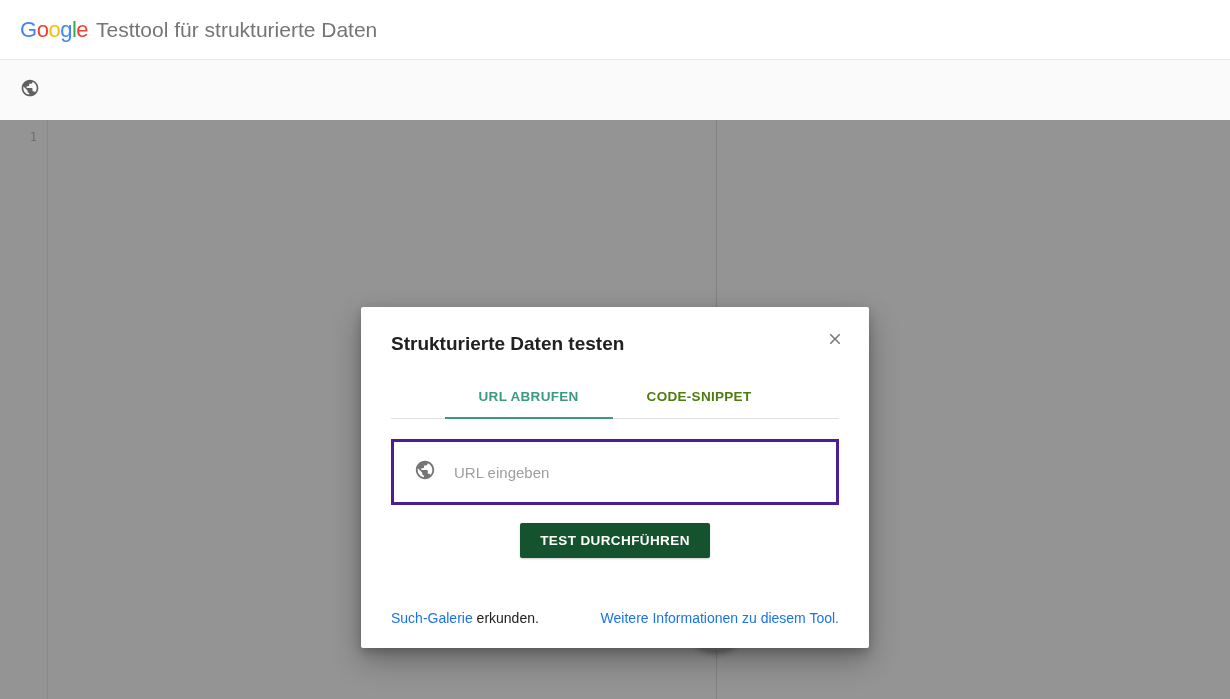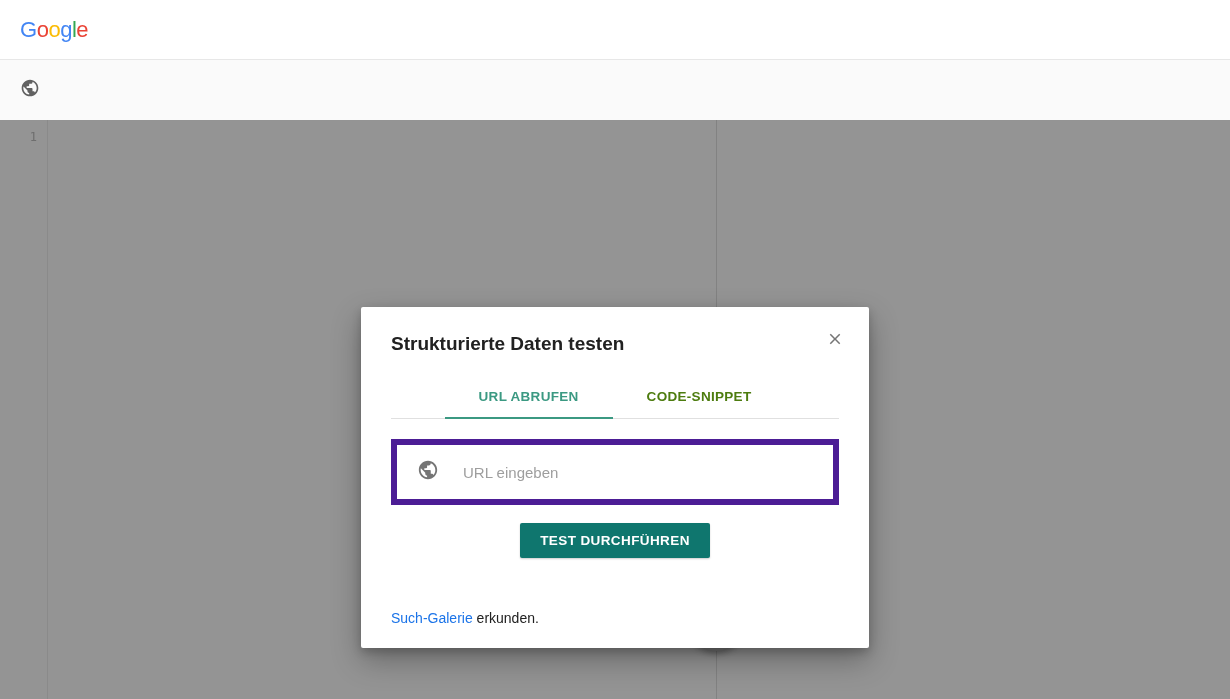--- a/index.html
+++ b/index.html
@@ -105,38 +105,38 @@
   .tab.inactive { color:#4d7c0f; }
   .tab.active::after {
     content:'';
     position:absolute;
     left:-30px; right:-30px; bottom:-1px;
     height:2px;
     background:#3b9982;
   }
   .input-box {
     margin-top: 20px;
-    border: 6px solid #4c1d95;
+    border: 3px solid #4c1d95;
     height: 66px;
     display:flex;
     align-items:center;
     padding: 0 20px;
-    gap: 24px;
+    gap: 18px;
   }
   .input-box input {
     border:none; outline:none;
     font-size:15px;
     flex:1;
     color:#212121;
   }
   .input-box input::placeholder { color:#9e9e9e; }
   .run-btn {
     display:block;
     margin: 18px auto 0 auto;
-    background:#0f766e;
+    background:#14532d;
     color:#fff;
     border:none;
     border-radius:2px;
     font-size:13.5px;
     font-weight:600;
     letter-spacing:0.4px;
     padding: 10px 20px;
     cursor:pointer;
     box-shadow: 0 1px 2px rgba(0,0,0,0.2);
   }
@@ -155,20 +155,21 @@
 
 <div class="header">
   <span class="logo">
     <span class="g1">G</span>
       <span class="o1">o</span>
       <span class="o2">o</span>
       <span class="g2">g</span>
       <span class="l1">l</span>
       <span class="e1">e</span>
   </span>
+  <span class="header-title">Testtool für strukturierte Daten</span>
 </div>
 
 <div class="subheader">
   <span class="globe-icon">
     <svg width="20" height="20" viewBox="0 0 24 24" fill="currentColor">
         <path d="M12 2C6.48 2 2 6.48 2 12s4.48 10 10 10 10-4.48 10-10S17.52 2 12 2zm-1 17.93c-3.95-.49-7-3.85-7-7.93 0-.62.08-1.21.21-1.79L9 15v1c0 1.1.9 2 2 2v1.93zm6.9-2.54c-.26-.81-1-1.39-1.9-1.39h-1v-3c0-.55-.45-1-1-1H8v-2h2c.55 0 1-.45 1-1V7h2c1.1 0 2-.9 2-2v-.41c2.93 1.19 5 4.06 5 7.41 0 2.08-.8 3.97-2.1 5.39z"></path>
       </svg>
   </span>
 </div>
 
@@ -212,15 +213,16 @@
       </span>
       <input type="text" placeholder="URL eingeben" style="">
     </div>
 
     <button class="run-btn">TEST DURCHFÜHREN</button>
 
     <div class="modal-footer">
       <span>
         <a>Such-Galerie</a><span> erkunden.</span>
       </span>
+      <a>Weitere Informationen zu diesem Tool.</a>
     </div>
   </div>
 </div>
 
 </body></html>

